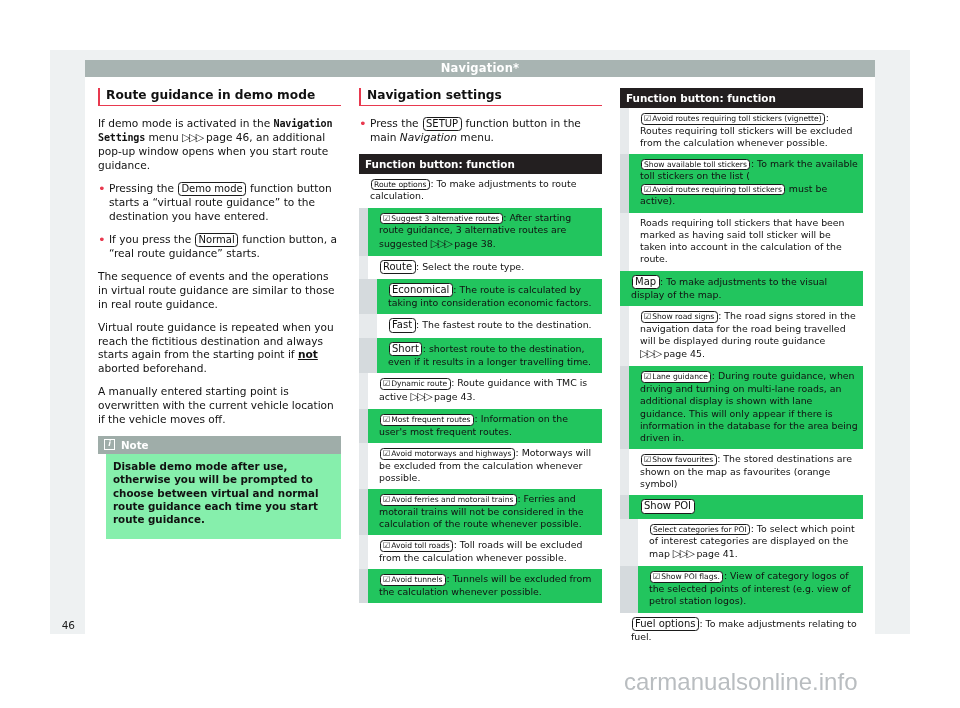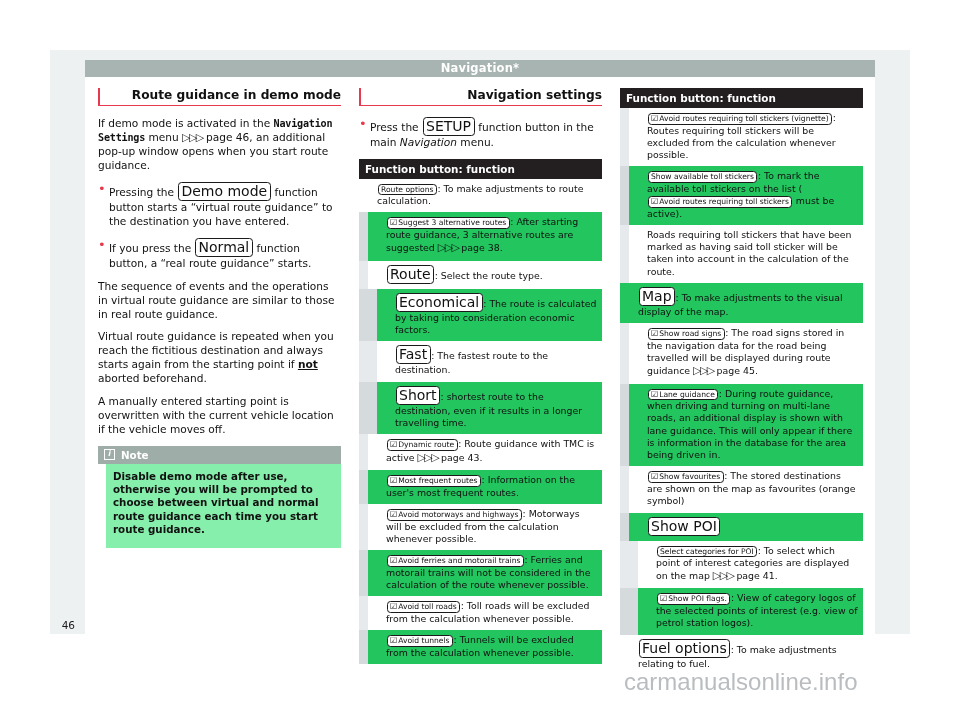--- a/index.html
+++ b/index.html
@@ -34,42 +34,41 @@
   .col3{left:522px;}
 
   
   .head{
     position:relative;
     border-left:2.5px solid #e8394f;
     border-bottom:1px solid #e8394f;
     padding:0 0 3px 6px;
     font-size:12.2px;font-weight:bold;color:#111;
     margin-bottom:11px;
-    text-align:right;
   }
 
   p{margin:0 0 9px 0;font-size:10.6px;line-height:1.31;color:#111;}
   .mono{font-family:"DejaVu Sans Mono", monospace;font-weight:bold;font-size:10.1px;letter-spacing:-.2px;}
   b{font-weight:bold;text-decoration:underline;}
   i{font-style:italic;}
   .ref{font-weight:normal;white-space:nowrap;}
   .ref .arrows{letter-spacing:-1.6px;font-size:11px;}
 
   .bullet{position:relative;padding-left:11px;}
   .bullet:before{
     content:"\2022";position:absolute;left:0;top:-1px;
     color:#e8394f;font-size:13px;line-height:1.25;
   }
 
   
   .btn{
     display:inline-block;
     border:1.1px solid #1a1a1a;border-radius:3.5px;
     padding:0 2.5px;margin:0 .5px;
-    font-size:14px;line-height:1.22;
+    font-size:10px;line-height:1.22;
     background:#fff;color:#111;white-space:nowrap;
     vertical-align:baseline;
     font-family:"DejaVu Sans", sans-serif;
   }
   .btn.sm{font-size:7.6px;}
   .btn .chk{font-size:8px;margin-right:1px;}
 
   
   .note{margin-top:4px;width:100%;}
   .note-hd{
@@ -87,21 +86,21 @@
     font-size:10.3px;font-weight:bold;line-height:1.3;color:#111;margin-left:8px;
   }
   .tbl-hd{
     background:#231f20;color:#fff;font-size:10.4px;font-weight:bold;
     padding:4px 20px 4px 6px;
   }
   .row{display:flex;align-items:stretch;width:100%;}
   .row.shade .cell{background:#22c55e;}
   .row.shade .ind{background:#d5dadd;}
   .ind{width:9px;flex:0 0 9px;background:#e7eaec;}
-  .cell{flex:1 1 auto;padding:4px 5px 5px 18px;background:#fff;
+  .cell{flex:1 1 auto;padding:4px 5px 5px 11px;background:#fff;
         font-size:9.4px;line-height:1.3;color:#111;}
   .tblwrap{border-bottom:0;}
 </style>
 </head>
 <body>
 
 <div class="sheet"></div>
 
 <div class="page">
 

